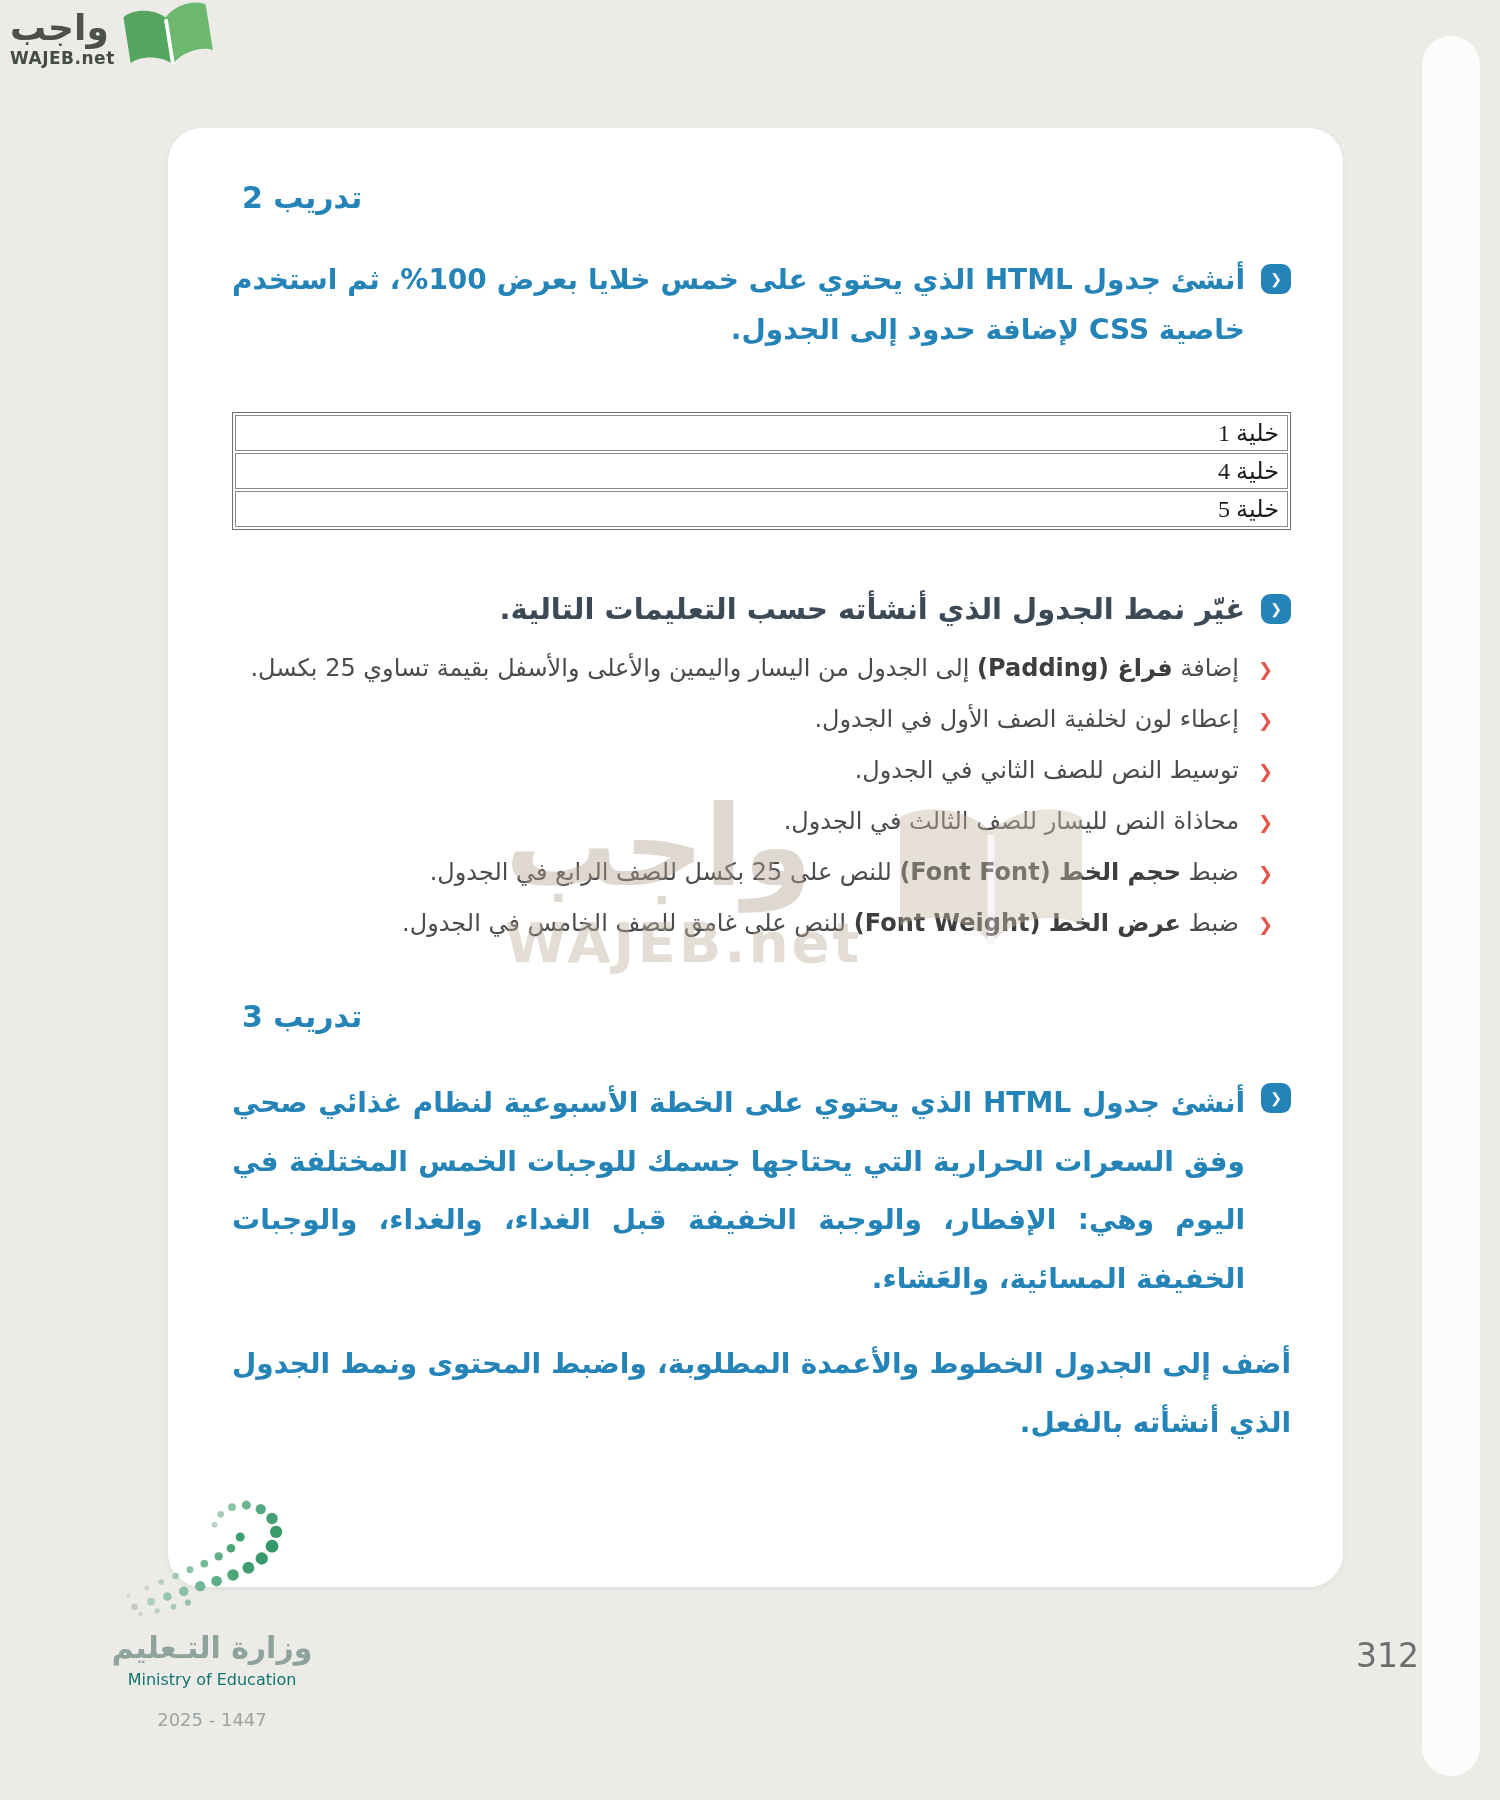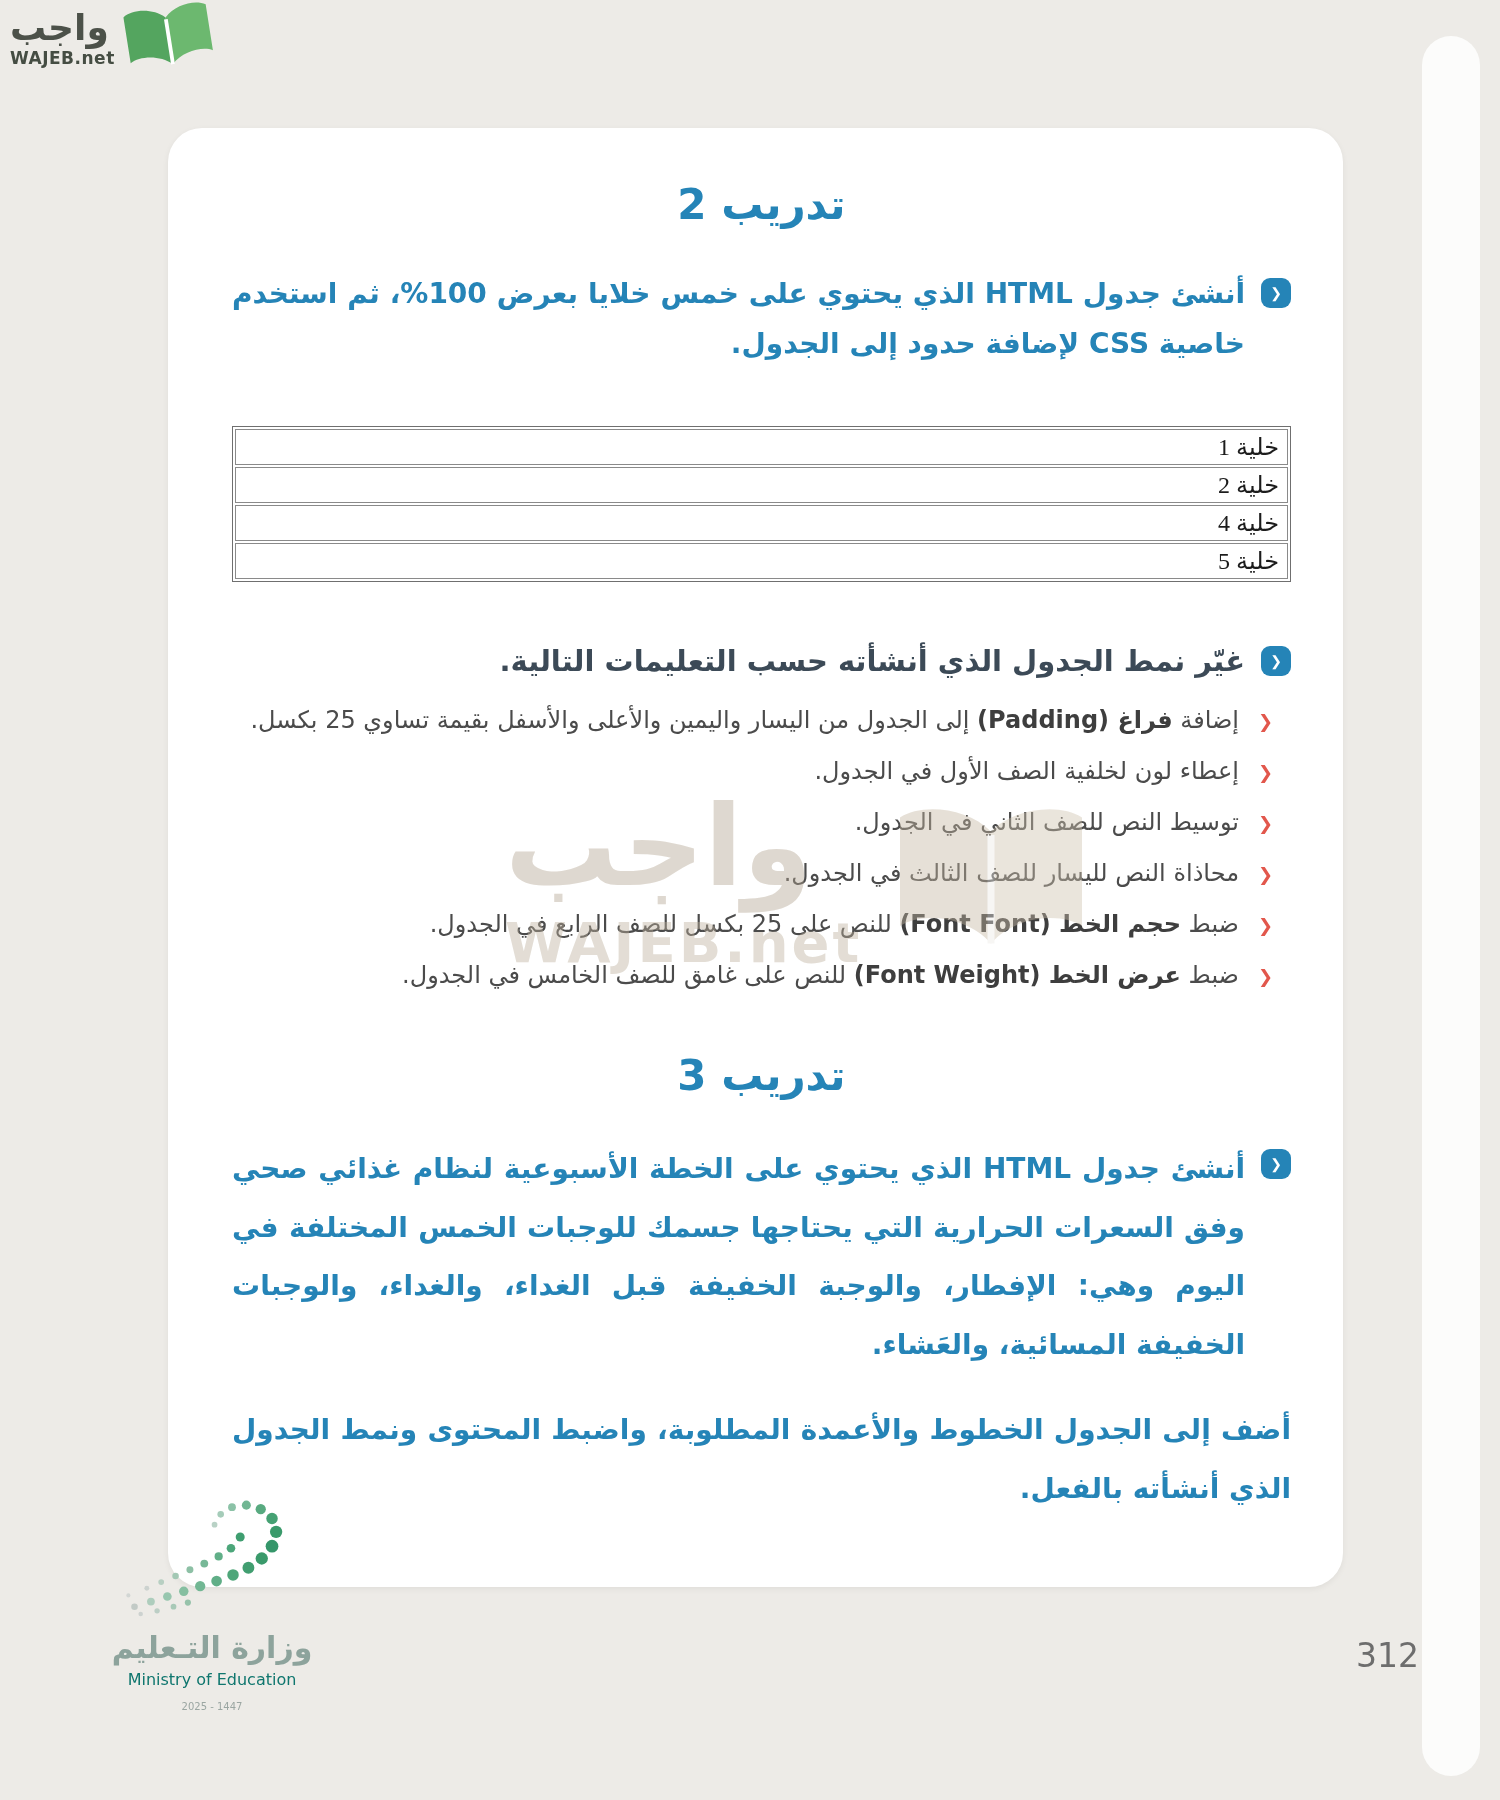--- a/index.html
+++ b/index.html
@@ -31,21 +31,21 @@
   
   .card {
     position:absolute; left:168px; top:128px;
     width:1175px; height:1459px;
     background:#ffffff; border-radius:34px;
     padding:46px 52px 40px 64px;
     box-shadow:0 2px 6px rgba(0,0,0,.06);
     direction:rtl;
   }
 
-  .ex-title { font-size:42px; font-weight:bold; color:#2584b7; margin:6px 10px 40px; text-align:center; }
+  .ex-title { font-size:30px; font-weight:bold; color:#2584b7; margin:6px 10px 40px; text-align:left; }
 
   .bullet-row { display:flex; gap:16px; align-items:flex-start; }
   .bullet-icon {
     flex:none; width:30px; height:30px; margin-top:9px;
     background:#2584b7; border-radius:9px; color:#fff;
     display:flex; align-items:center; justify-content:center;
     font-size:14px; font-weight:bold;
   }
   .lead-text {
     font-size:28px; font-weight:bold; color:#2584b7;
@@ -93,21 +93,21 @@
     opacity:.42; pointer-events:none;
   }
   .wm-text { display:flex; flex-direction:column; align-items:flex-start; }
   .wm-name { font-size:112px; font-weight:bold; color:#b3a490; line-height:1; }
   .wm-domain { font-size:56px; font-weight:bold; color:#bdb09c; letter-spacing:3px; margin-top:8px; }
 
   
   .ministry { position:absolute; left:82px; top:1500px; width:260px; text-align:center; }
   .moe-ar { font-size:30px; font-weight:bold; color:#8da39c; letter-spacing:1px; margin-top:8px; }
   .moe-en { font-size:16px; color:#0f766e; margin-top:5px; }
-  .moe-years { font-size:10px; color:#9ba6a2; margin-top:12px; }
+  .moe-years { font-size:18px; color:#9ba6a2; margin-top:20px; }
 
   .page-number { position:absolute; left:1356px; top:1636px; font-size:33px; color:#6d6d6d; }
 </style>
 </head>
 <body>
 
 <div class="right-strip"></div>
 
 <div class="brand">
   <span class="brand-book">
@@ -129,23 +129,20 @@
 
   <div class="bullet-row">
     <span class="bullet-icon">❮</span>
     <p class="lead-text">أنشئ جدول HTML الذي يحتوي على خمس خلايا بعرض 100%، ثم استخدم خاصية CSS لإضافة حدود إلى الجدول.</p>
   </div>
 
   <table class="demo-table">
     <tbody>
       <tr>
           <td>خلية 1</td>
-        </tr>
-      <tr>
-          <td>خلية 2</td>
         </tr>
       <tr>
           <td>خلية 4</td>
         </tr>
       <tr>
           <td>خلية 5</td>
         </tr>
     </tbody>
   </table>
 

